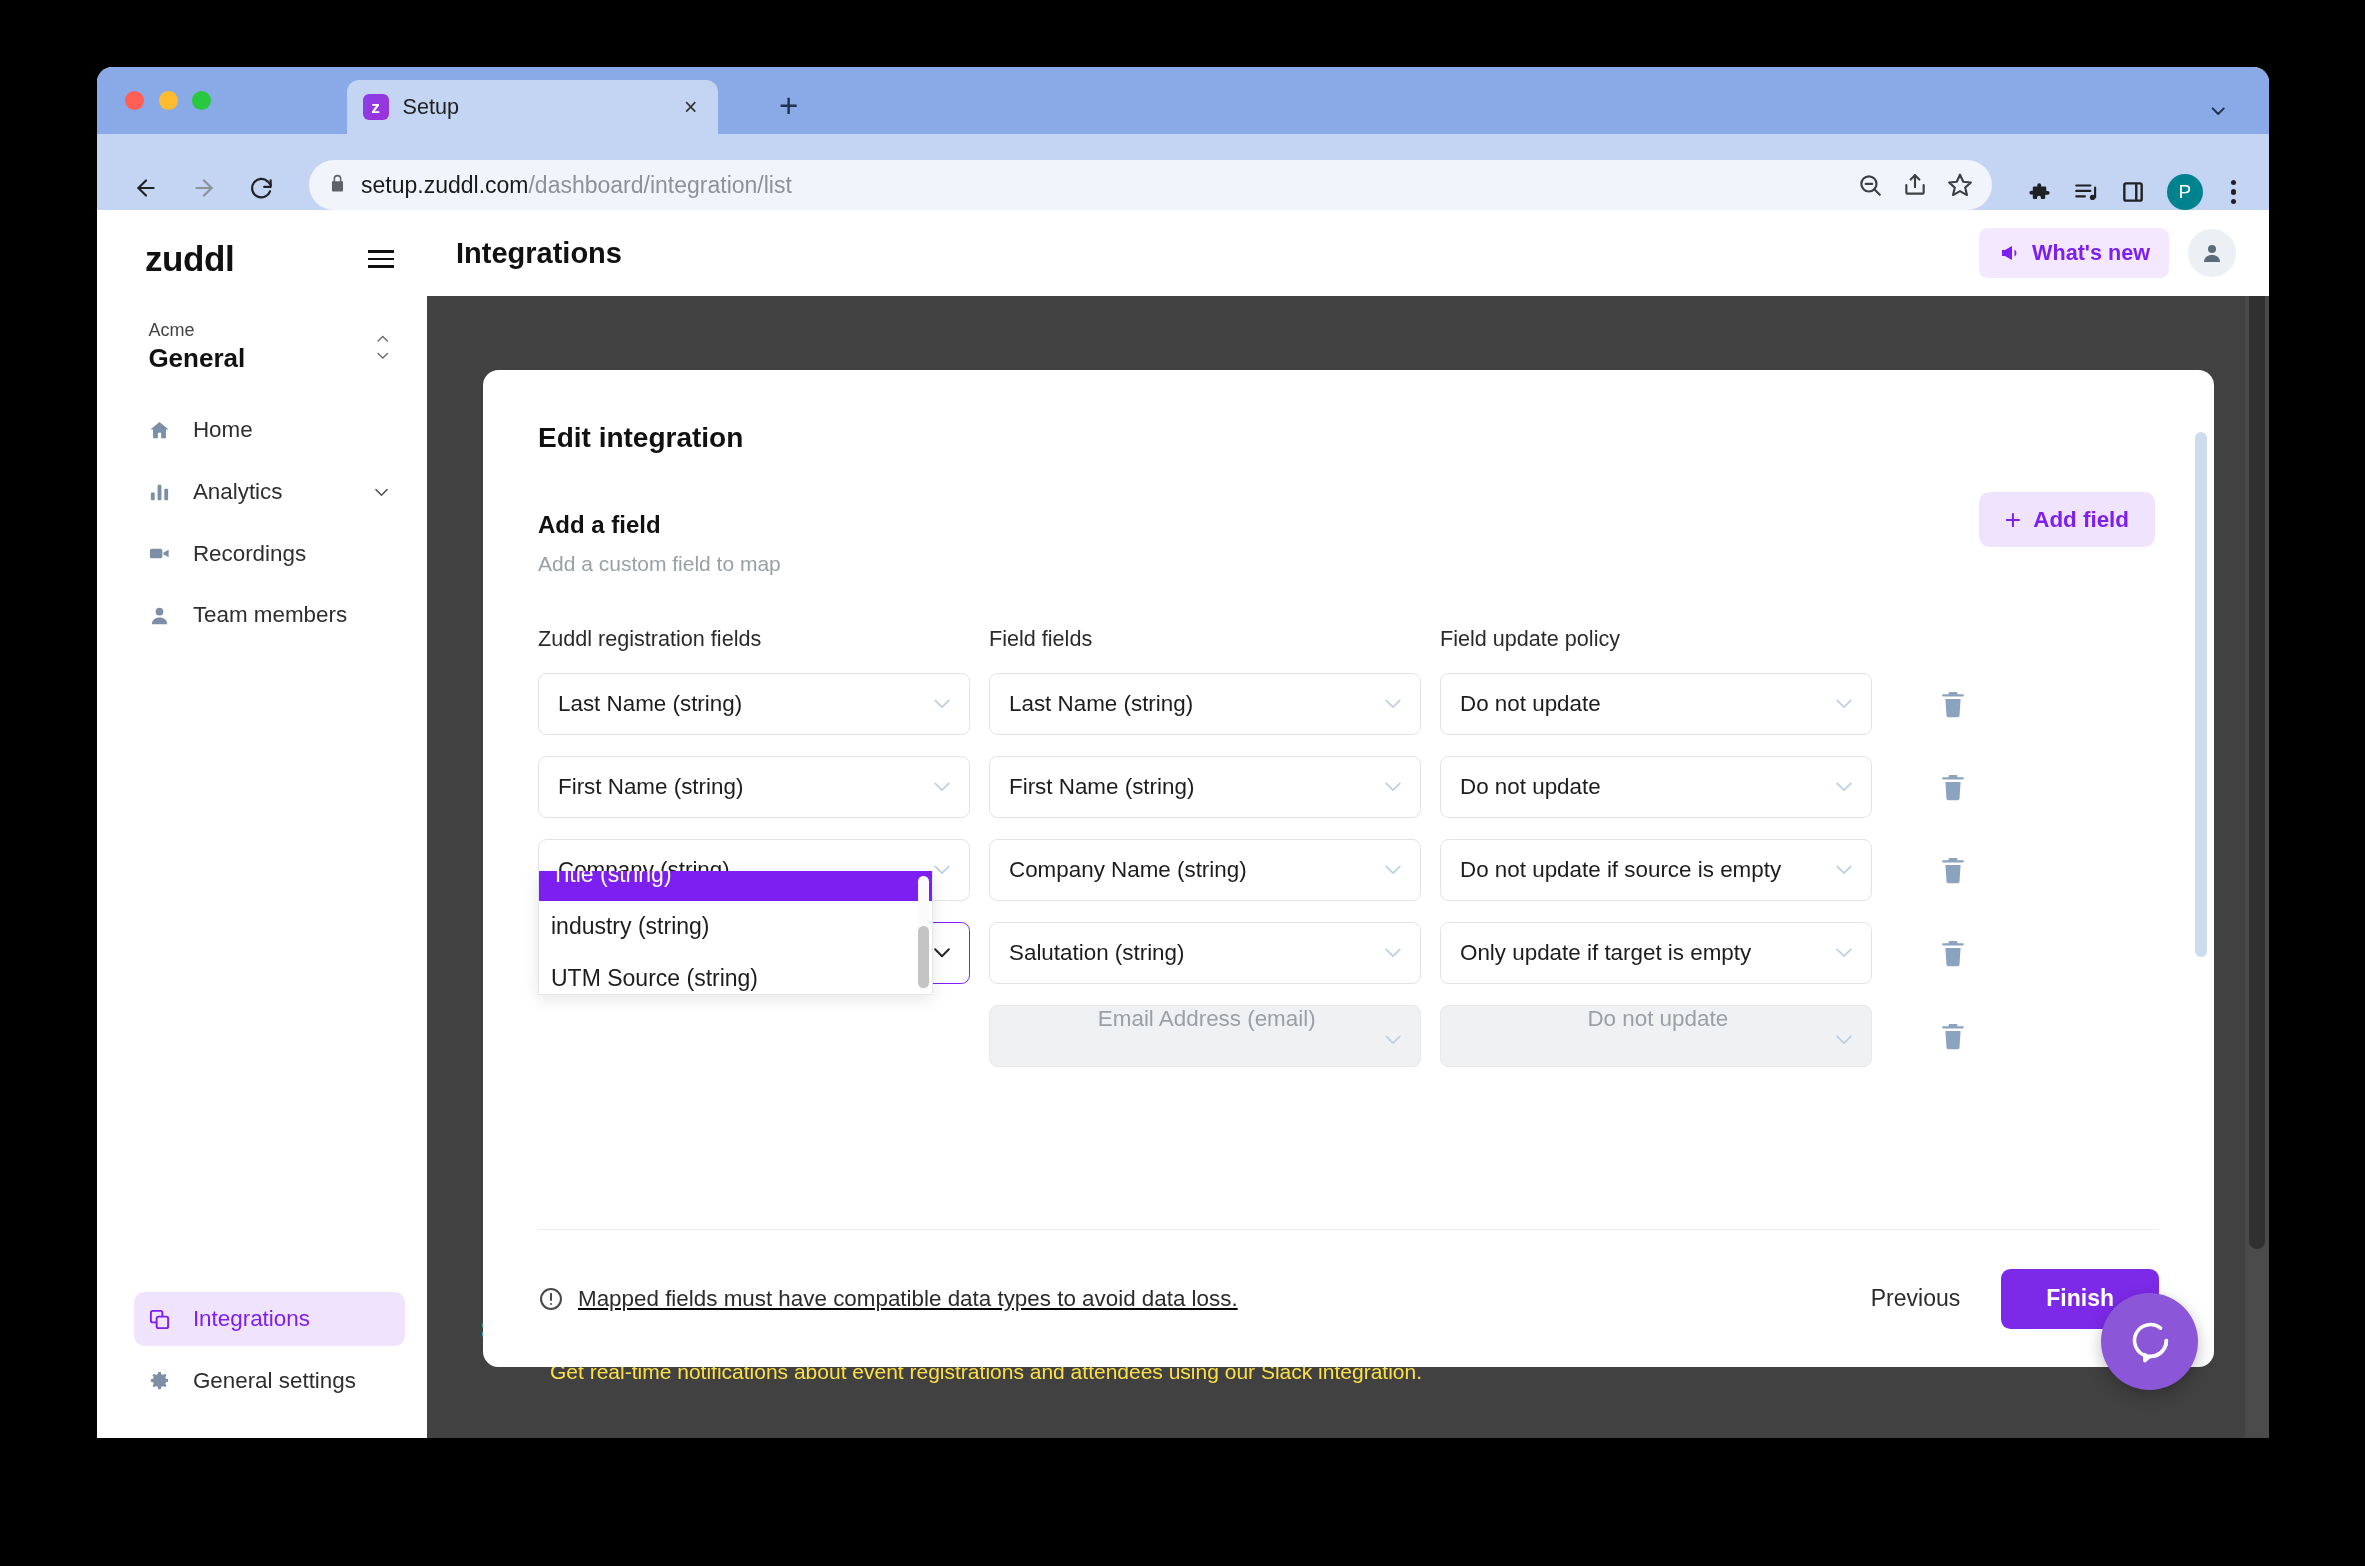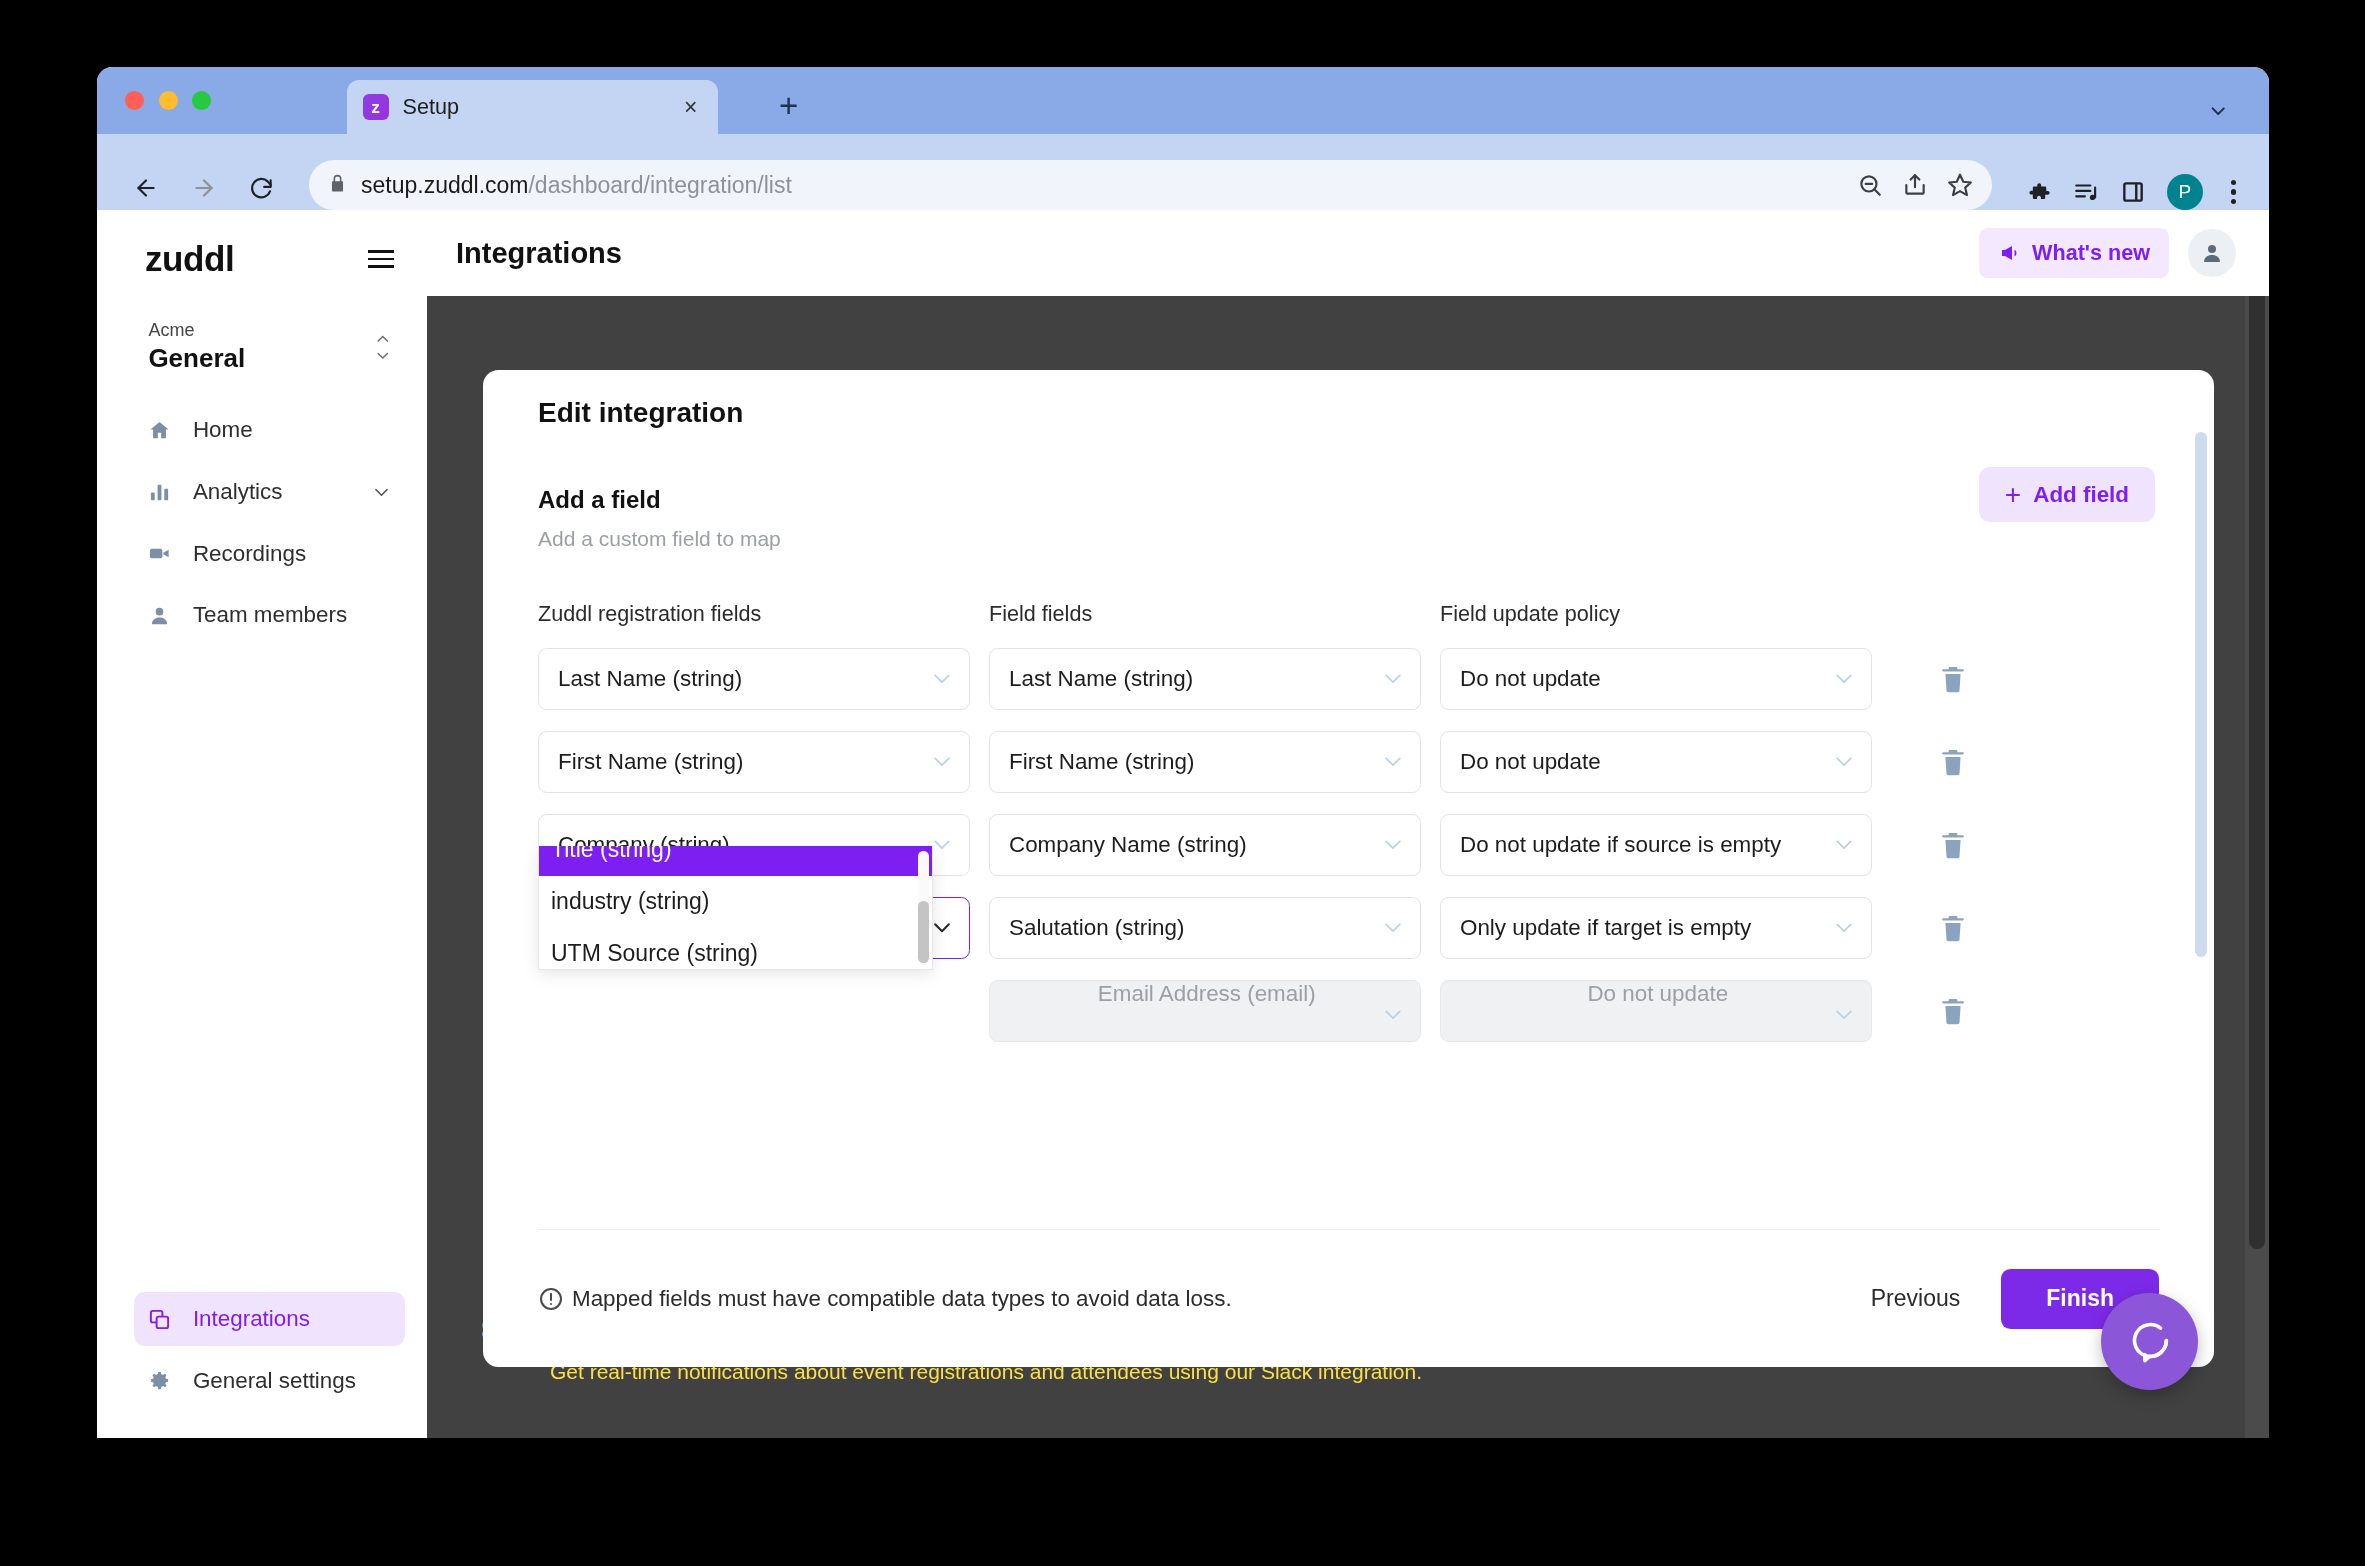--- a/index.html
+++ b/index.html
@@ -255,21 +255,21 @@
     background: #fff;
     border-radius: 15.5px;
     z-index: 6;
     overflow: hidden;
     display: flex; flex-direction: column;
   }
   .modal-scroll {
     flex: 1 1 auto;
     position: relative;
     overflow: hidden;
-    padding: 27px 0 0 0;
+    padding: 52px 0 0 0;
   }
   .modal-inner { padding: 0 59px 0 55px; position: relative; }
   .modal-title { font-size: 28px; font-weight: 700; color: #111; }
   .section-head {
     margin-top: 57px;
     display: flex; align-items: flex-start;
   }
   .section-texts { flex: 1 1 auto; }
   .section-title { font-size: 24px; font-weight: 700; color: #111; }
   .section-sub { font-size: 21px; color: #9aa0a6; margin-top: 13px; }
@@ -361,21 +361,21 @@
   }
 
   
   .modal-footer {
     flex: 0 0 auto;
     border-top: 1.3px solid #eceef0;
     height: 138px;
     margin: 0 55px;
     display: flex; align-items: center;
   }
-  .footer-note { display:flex; align-items:center; gap: 8px; }
+  .footer-note { display:flex; align-items:center; gap: 14px; text-decoration: underline; }
   .footer-note svg { width: 26px; height: 26px; color: #4a4a4a; flex:0 0 26px; }
   .footer-note span { font-size: 22.4px; color: #2b2b2b; }
   .footer-actions { margin-left: auto; display:flex; align-items:center; gap: 29px; }
   .btn-prev {
     background: none; border: none; color: #2b2b2b;
     font-size: 23px; cursor: pointer; padding: 8.6px 12px;
     font-family: "Liberation Sans", sans-serif;
   }
   .btn-finish {
     background: #7c2ae8; color: #fff; border: none;

